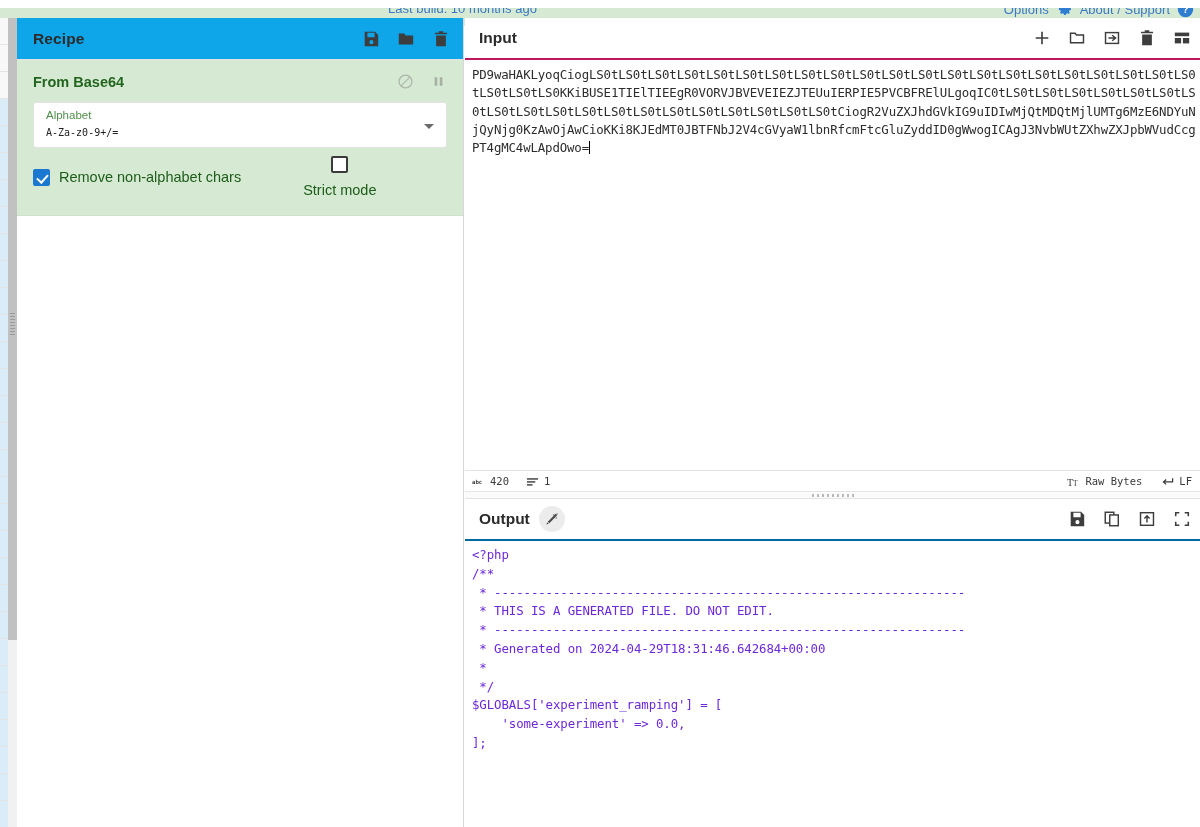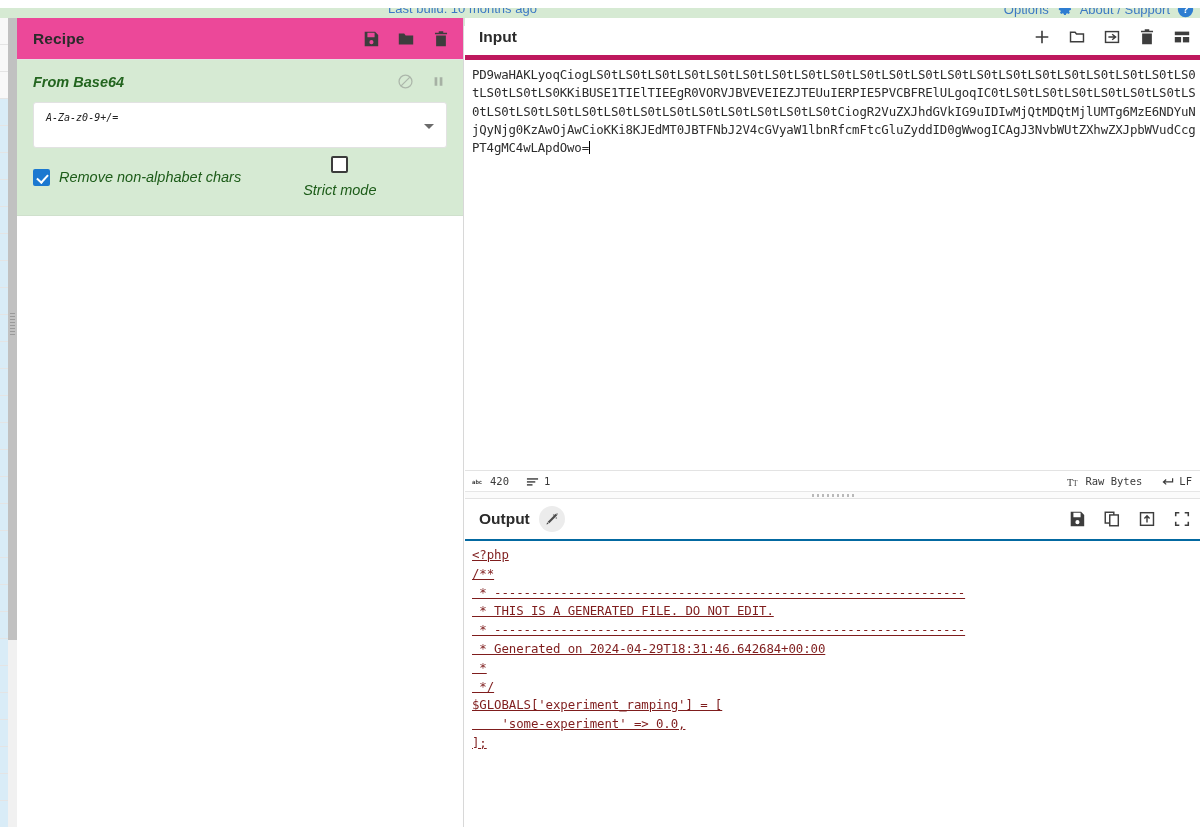--- a/index.html
+++ b/index.html
@@ -55,30 +55,30 @@
 
   
   #recipe-panel {
     position: absolute; left: 17px; top: 18px; width: 447px; height: 809px;
     background: #fff;
     border-right: 1px solid #d8d8d8;
   }
   #recipe-title-bar {
     height: 42px; border-bottom: 1px solid #e3e3e3;
     display: flex; align-items: center; padding: 0 13px 0 16px;
-    background: #ec4899;
+    background: #0ea5e9;
   }
   #recipe-title-bar .title {
     font-size: 15.5px; font-weight: bold; color: #2b2b2b; letter-spacing: .1px;
   }
   #recipe-title-bar .tools { margin-left: auto; display: flex; align-items: center; gap: 17px; }
   .tool-ico { width: 18px; height: 18px; display: block; cursor: pointer; }
   .tool-ico svg { display: block; }
 
-  #recipe-list { background: #ec4899; font-style: italic; }
+  #recipe-list { background: #ec4899; }
   .operation {
     background: #d6ead3;
     border-bottom: 1px solid #cfe0cc;
     padding: 13px 16px 17px 16px;
   }
   .op-head { display: flex; align-items: center; }
   .op-name { font-size: 14.5px; font-weight: bold; color: #23651f; }
   .op-head-icons { margin-left: auto; display: flex; align-items: center; gap: 16px; }
   .op-icon { width: 17px; height: 17px; display: block; opacity: .45; }
   .op-icon svg { display: block; }
@@ -114,21 +114,21 @@
     border-width: 0 2px 2px 0; transform: rotate(42deg);
   }
   .chk-label { font-size: 14.5px; color: #1d5c19; }
 
   
   #input-panel {
     position: absolute; left: 465px; top: 18px; width: 735px; height: 452px;
     background: #fff;
   }
   #input-title-bar {
-    height: 42px; border-bottom: 5px solid #be185d;
+    height: 42px; border-bottom: 2px solid #be185d;
     display: flex; align-items: center; padding: 0 9px 0 14px;
   }
   #input-title-bar .title { font-size: 15.5px; font-weight: bold; color: #2b2b2b; }
   #input-title-bar .tools { margin-left: auto; display: flex; align-items: center; gap: 17px; }
 
   #input-text {
     padding: 6px 0 0 7px;
     font-family: "DejaVu Sans Mono", monospace;
     font-size: 12.4px; line-height: 18.3px; color: #2c2c2c;
     white-space: pre; overflow: hidden; height: 400px;
@@ -175,24 +175,23 @@
   #output-title-bar .title { font-size: 15.5px; font-weight: bold; color: #2b2b2b; }
   .magic-badge {
     margin-left: 9px; width: 26px; height: 26px; border-radius: 50%;
     background: #ececec; display: flex; align-items: center; justify-content: center;
   }
   #output-title-bar .tools { margin-left: auto; display: flex; align-items: center; gap: 17px; }
 
   #output-text {
     padding: 5px 0 0 7px;
     font-family: "DejaVu Sans Mono", monospace;
-    font-size: 12.4px; line-height: 18.8px; color: #7f1d1d;
+    font-size: 12.4px; line-height: 18.8px; color: #6d28d9;
     white-space: pre; overflow: hidden;
     letter-spacing: -0.1px;
-    text-decoration: underline;
   }
 </style>
 </head>
 <body>
 
 <div id="banner">
   <div class="build-text">Last build: 10 months ago</div>
   <div class="nav">
     <span>Options</span>
     <span class="gear-ico">
@@ -285,20 +284,21 @@
           <span class="op-icon">
             <svg width="17" height="17" viewBox="0 0 20 20">
                 <rect x="5.4" y="5" width="3.2" height="10" fill="#6d6d6d"></rect>
                 <rect x="11.4" y="5" width="3.2" height="10" fill="#6d6d6d"></rect>
               </svg>
           </span>
         </div>
       </div>
 
       <div class="arg-field">
+        <div class="arg-label">Alphabet</div>
         <div class="arg-value">A-Za-z0-9+/=</div>
         <span class="arg-caret"></span>
       </div>
 
       <div class="op-checks">
         <label class="chk-wrap">
           <span class="chk checked"></span>
           <span class="chk-label">Remove non-alphabet chars</span>
         </label>
         <label class="chk-wrap second">

